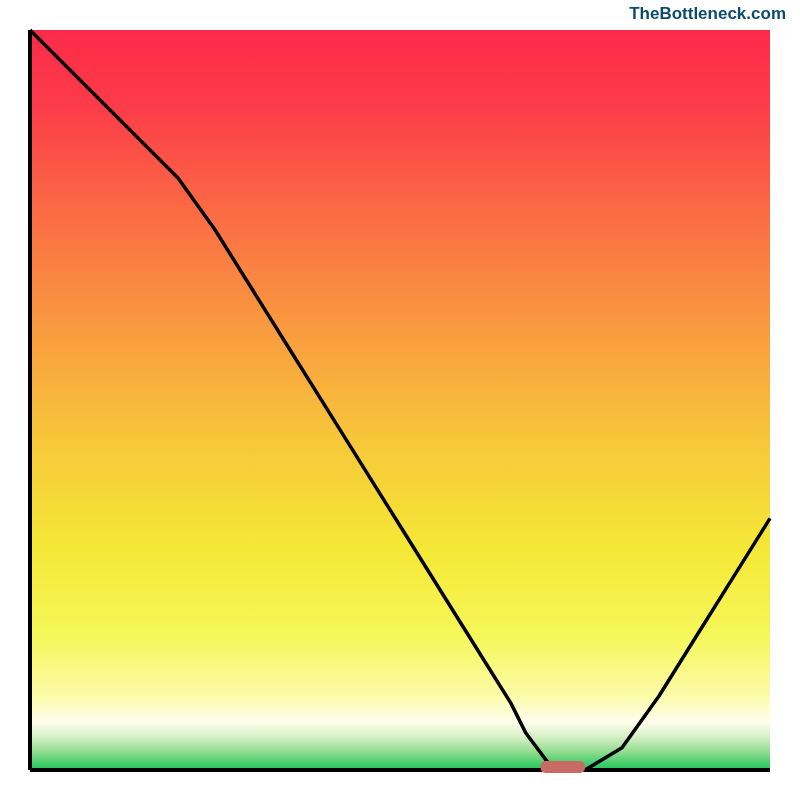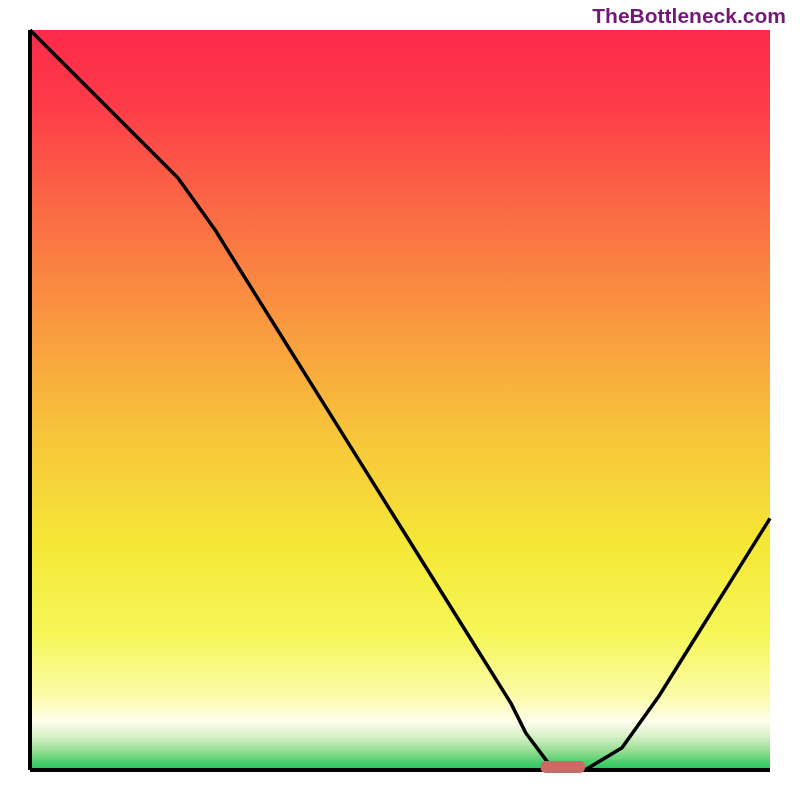--- a/index.html
+++ b/index.html
@@ -10,23 +10,23 @@
   }
   .container {
     width: 800px;
     height: 800px;
     position: relative;
   }
   .watermark {
     position: absolute;
     top: 4px;
     right: 14px;
-    font-size: 21px;
+    font-size: 17px;
     font-weight: bold;
-    color: #701a75;
+    color: #0c4a6e;
     letter-spacing: 0px;
     z-index: 10;
   }
   svg {
     display: block;
   }
 </style>
 </head>
 <body>
 

